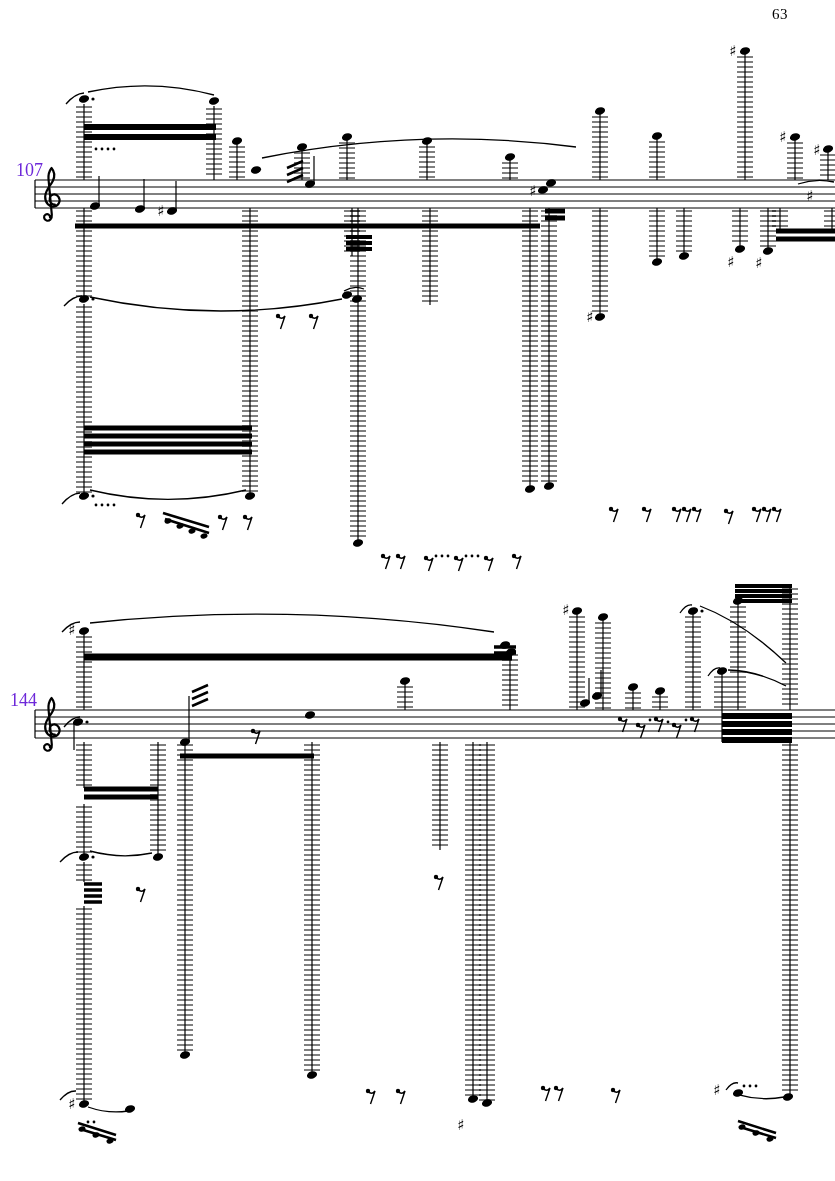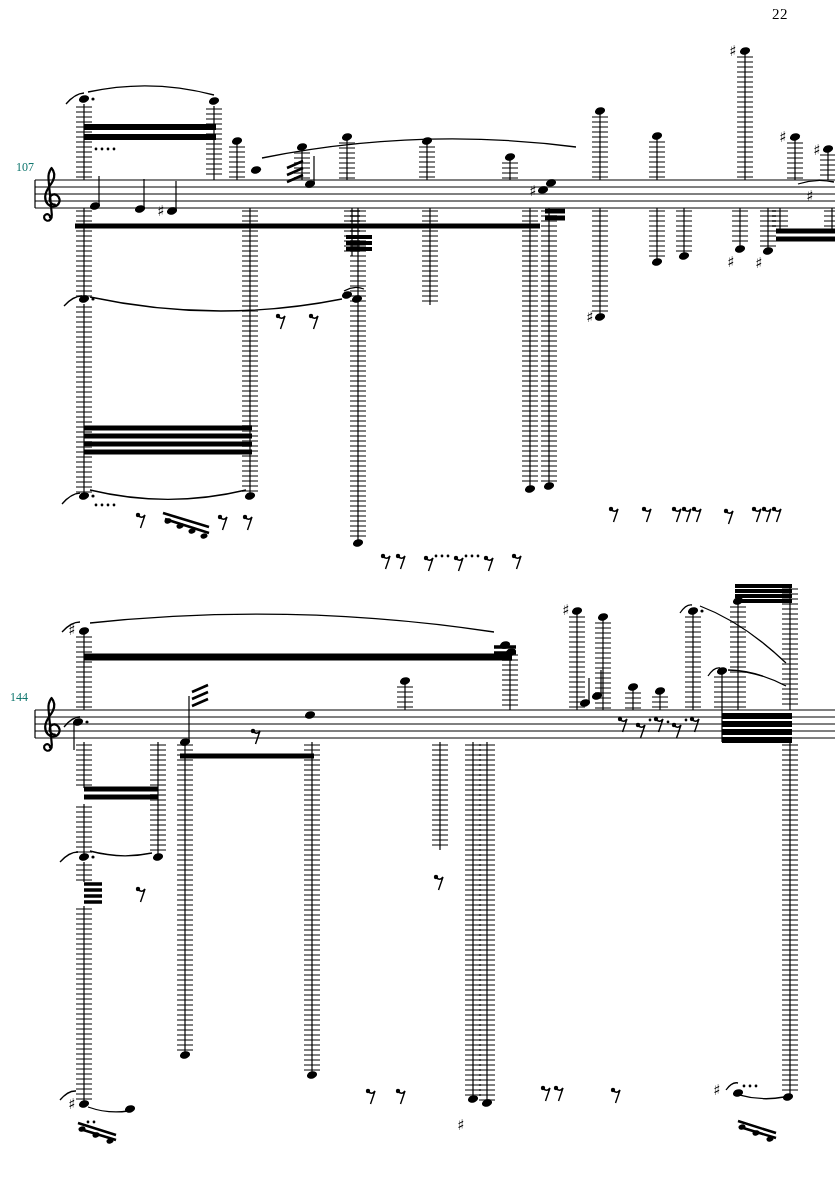--- a/index.html
+++ b/index.html
@@ -10,30 +10,30 @@
     font-family:"Liberation Serif", serif;
     overflow:hidden;
   }
   .page{position:absolute;left:0;top:0;width:835px;height:1181px;}
   #score{position:absolute;left:0;top:0;}
   .page-number{
     position:absolute;left:772px;top:6px;
     font-size:15px;color:#000;letter-spacing:0.5px;
   }
   .measure-number{
-    position:absolute;font-size:12px;color:#0f766e;
+    position:absolute;font-size:18px;color:#6d28d9;
   }
   .m107{left:16px;top:160px;}
   .m108{left:10px;top:690px;}
 </style>
 </head>
 <body>
 
 <div class="page">
-  <div class="page-number">22</div>
+  <div class="page-number">63</div>
   <div class="measure-number m107">107</div>
   <div class="measure-number m108">144</div>
   <svg id="score" width="835" height="1181" viewBox="0 0 835 1181">
       <line x1="35" y1="180" x2="835" y2="180" stroke="#000000" stroke-width="1"></line>
       <line x1="35" y1="187" x2="835" y2="187" stroke="#000000" stroke-width="1"></line>
       <line x1="35" y1="194" x2="835" y2="194" stroke="#000000" stroke-width="1"></line>
       <line x1="35" y1="201" x2="835" y2="201" stroke="#000000" stroke-width="1"></line>
       <line x1="35" y1="208" x2="835" y2="208" stroke="#000000" stroke-width="1"></line>
       <line x1="35" y1="710" x2="835" y2="710" stroke="#000000" stroke-width="1"></line>
       <line x1="35" y1="717" x2="835" y2="717" stroke="#000000" stroke-width="1"></line>

